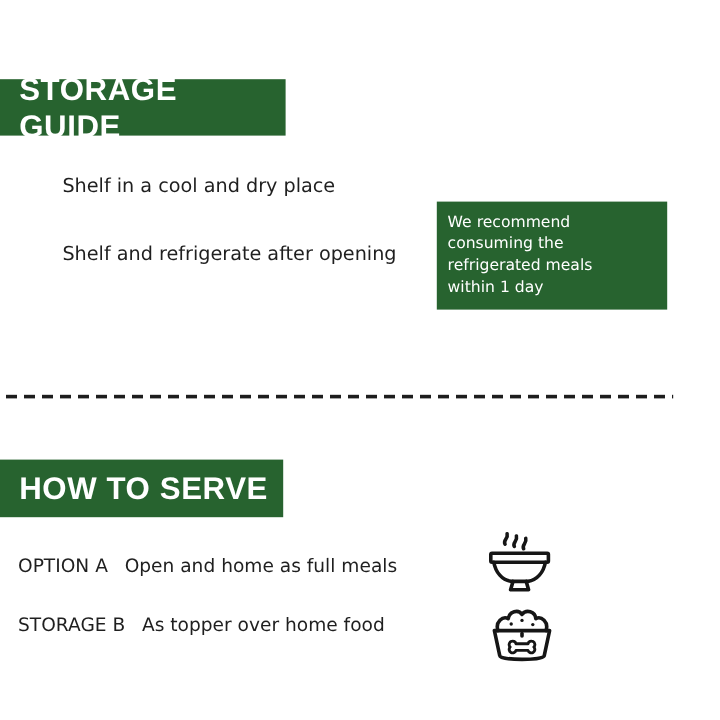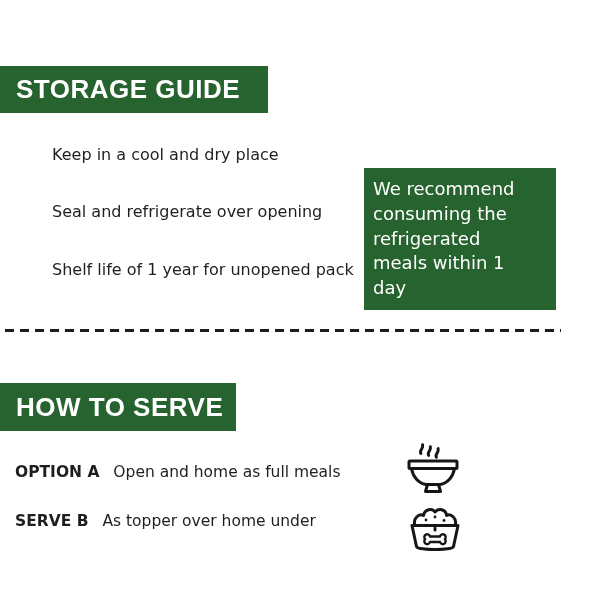--- a/index.html
+++ b/index.html
@@ -6,80 +6,79 @@
   .canvas{
     position:relative;width:600px;height:600px;background:#ffffff;overflow:hidden;
     font-family:"DejaVu Sans",sans-serif;color:#1f1f1f;
   }
   .banner{
     position:absolute;left:0;background:#27632F;color:#ffffff;
     display:flex;align-items:center;padding-left:16px;box-sizing:border-box;
     font-family:"Liberation Sans",sans-serif;font-weight:bold;
     font-size:26px;letter-spacing:0.5px;
   }
-  .banner-storage{top:66px;width:268px;height:47px;}
+  .banner-storage{top:66px;width:238px;height:47px;}
   .banner-serve{top:383px;width:236px;height:48px;}
   .storage-item{
     position:absolute;left:52px;margin:0;font-size:16px;line-height:22px;color:#1f1f1f;
   }
   .item-1{top:144px;}
   .item-2{top:201px;}
   .item-3{top:259px;}
   .callout{
     position:absolute;left:364px;top:168px;width:192px;min-height:87px;box-sizing:border-box;
     background:#27632F;color:#ffffff;padding:9px 25px 9px 9px;
-    font-size:18px;line-height:1.38;
+    font-size:13px;line-height:1.38;
   }
   .dashed-divider{
     position:absolute;left:5px;top:329px;width:556px;height:3px;
     background:repeating-linear-gradient(90deg,#1d1d1d 0 9px,transparent 9px 15px);
   }
   .option-row{
     position:absolute;left:15px;margin:0;font-size:15.5px;line-height:21px;white-space:nowrap;
   }
   .option-a{top:462px;}
   .option-b{top:511px;}
-  .option-label{font-weight:bold;margin-right:9px;}
+  .option-label{font-weight:normal;margin-right:9px;}
   .icon{position:absolute;display:block;}
   .steam-bowl{left:402px;top:437px;width:62px;height:62px;}
   .pet-bowl{left:403px;top:504px;width:64px;height:54px;}
   .footer-note{
     position:absolute;left:15px;top:546px;width:372px;margin:0;
     font-size:15px;line-height:19.5px;
   }
 </style>
 </head>
 <body>
 
 <div class="canvas">
 
   <div class="banner banner-storage">
     <span>STORAGE GUIDE</span>
   </div>
 
-  <p class="storage-item item-1">Keep in a cool and dry place</p>
-  <p class="storage-item item-2">Seal and refrigerate over opening</p>
-  <p class="storage-item item-3">Shelf life of 1 year for unopened pack</p>
+  <p class="storage-item item-1">Shelf in a cool and dry place</p>
+  <p class="storage-item item-2">Shelf and refrigerate after opening</p>
 
   <div class="callout">We recommend consuming the refrigerated meals within 1 day</div>
 
   <div class="dashed-divider"></div>
 
   <div class="banner banner-serve">
     <span>HOW TO SERVE</span>
   </div>
 
   <p class="option-row option-a">
     <span class="option-label">OPTION A</span>
     <span>Open and home as full meals</span>
   </p>
 
   <p class="option-row option-b">
-    <span class="option-label">SERVE B</span>
-    <span>As topper over home under</span>
+    <span class="option-label">STORAGE B</span>
+    <span>As topper over home food</span>
   </p>
 
   <span class="icon steam-bowl">
     <svg width="62" height="62" viewBox="0 0 62 62" xmlns="http://www.w3.org/2000/svg">
       <g fill="none" stroke="#161616" stroke-width="3" stroke-linecap="round" stroke-linejoin="round">
         <g transform="rotate(14 30 13)">
           <path d="M20 19c-2.6-2.7 1.8-5 -0.4-8.8"></path>
           <path d="M28 19c-2.6-2.7 1.8-5 -0.4-8.8"></path>
           <path d="M36 19c-2.6-2.7 1.8-5 -0.4-8.8"></path>
         </g>

